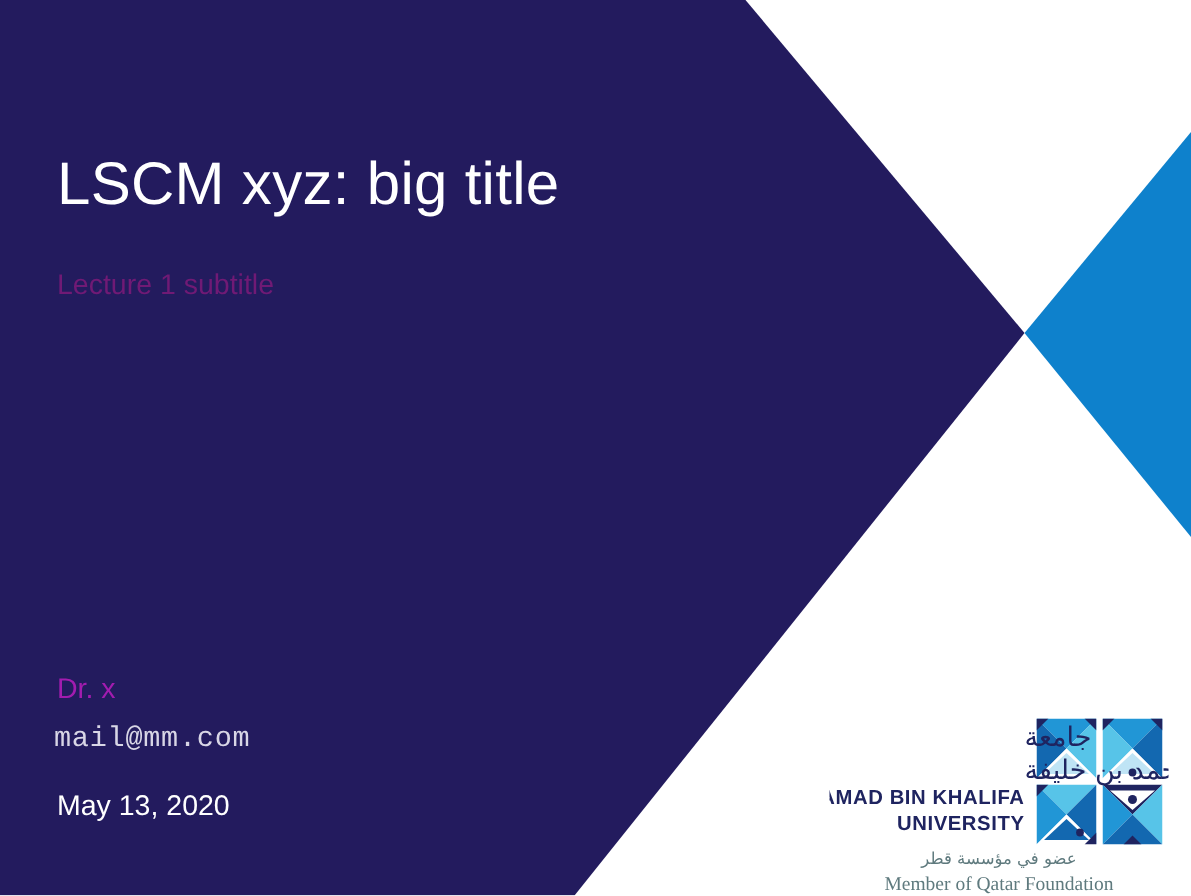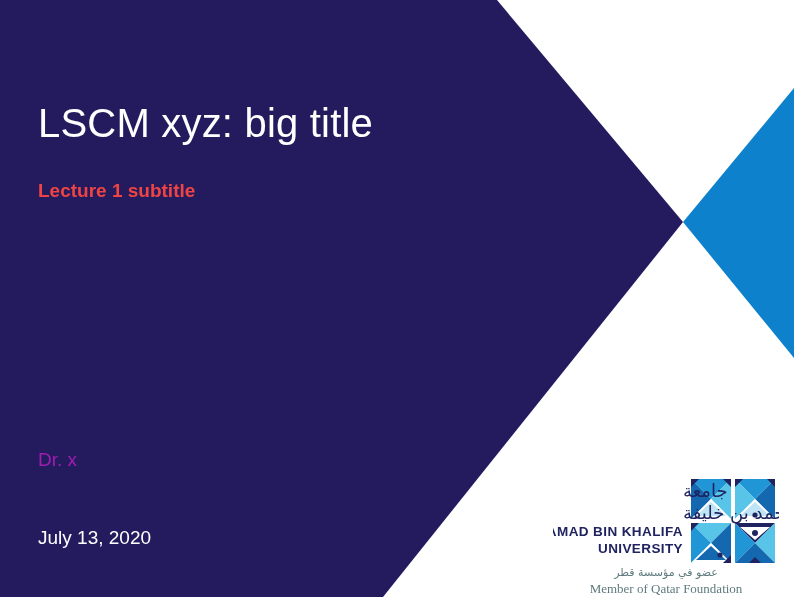--- a/index.html
+++ b/index.html
@@ -39,23 +39,23 @@
     font-size: 40px;
     font-weight: 400;
     letter-spacing: 0.2px;
     line-height: 1.15;
     white-space: nowrap;
   }
   #subtitle {
     position: absolute;
     left: 38px;
     top: 180px;
-    color: #ef4444;
+    color: #701a75;
     font-size: 19px;
-    font-weight: 700;
+    font-weight: 400;
     white-space: nowrap;
   }
   #author-name {
     position: absolute;
     left: 38px;
     top: 449px;
     color: #a21caf;
     font-size: 19px;
     font-family: "Liberation Sans", sans-serif;
     white-space: nowrap;
@@ -99,21 +99,22 @@
 
     <polygon points="0,0 497,0 683,222 383,597 0,597" fill="#231B5E"></polygon>
 
     <polygon points="794,88 794,358 683,222" fill="#0E81CC"></polygon>
   </svg>
 
   <div class="text-layer">
     <div id="title">LSCM xyz: big title</div>
     <div id="subtitle">Lecture 1 subtitle</div>
     <div id="author-name">Dr. x</div>
-    <div id="date">July 13, 2020</div>
+    <div id="author-email">mail@mm.com</div>
+    <div id="date">May 13, 2020</div>
   </div>
 
   <div id="logo">
     <svg width="226" height="128" viewBox="0 0 226 128">
       <defs>
         <clipPath id="q1">
             <rect x="138" y="4" width="40" height="40"></rect>
           </clipPath>
         <clipPath id="q2">
             <rect x="182" y="4" width="40" height="40"></rect>

